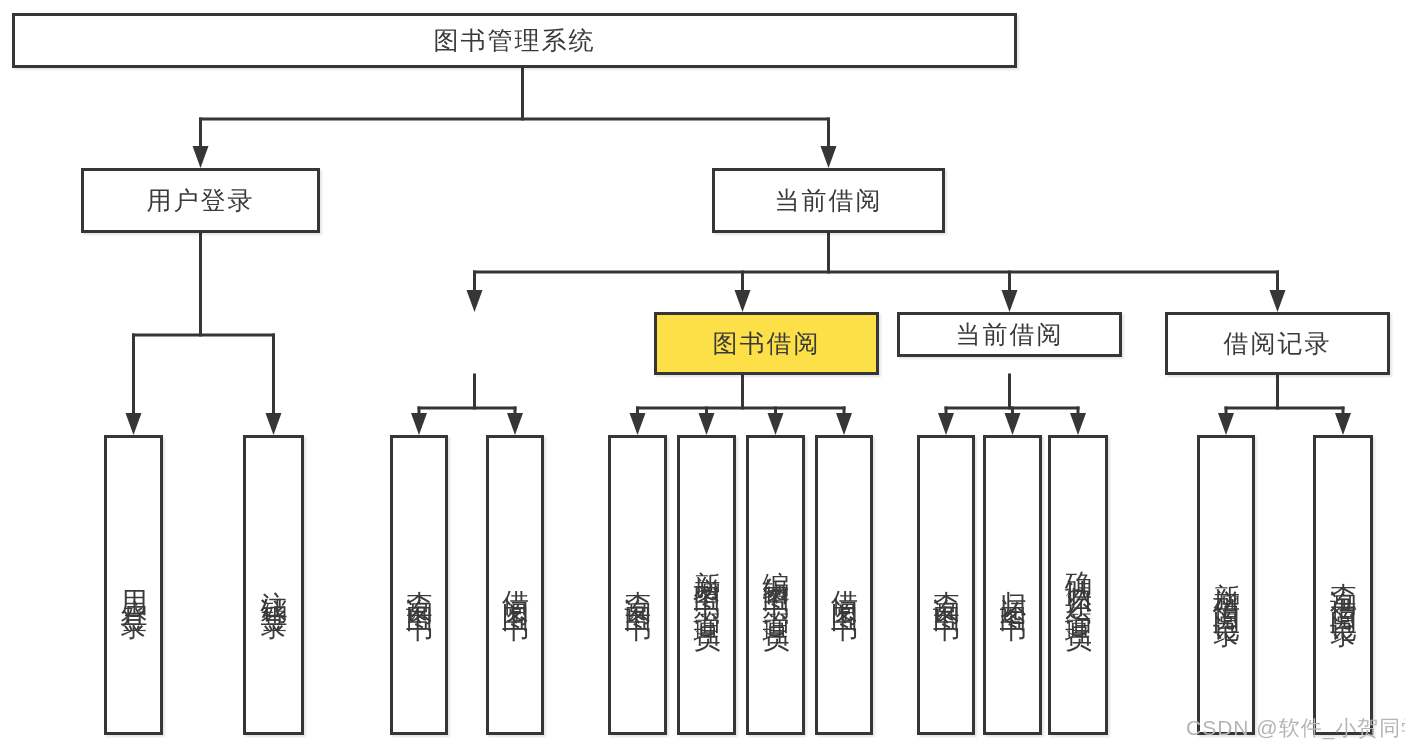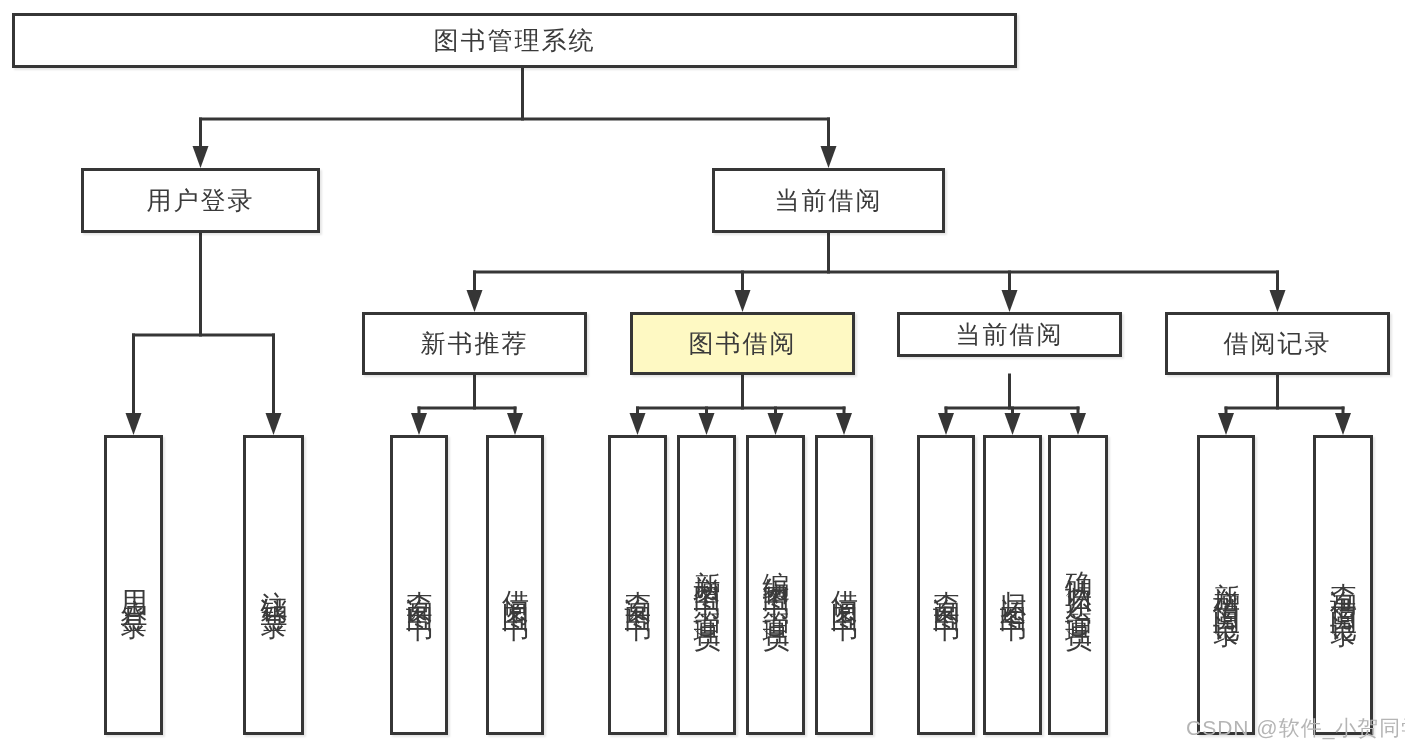--- a/index.html
+++ b/index.html
@@ -109,22 +109,21 @@
       <line x1="1343" y1="408" x2="1343" y2="417" stroke="#363636" stroke-width="3" stroke-linecap="square"></line>
       <polygon points="1335,413 1351,413 1343,435" fill="#363636"></polygon>
     </svg>
 
   <div id="watermark" style="color: rgb(181, 181, 181);">CSDN @软件_小贺同学</div>
 <div class="node h" style="left: 12px; top: 13px; width: 1005px; height: 55px; border-color: rgb(54, 54, 54); background: rgb(255, 255, 255); color: rgb(58, 58, 58);">图书管理系统</div>
     <div class="node h" style="left: 81px; top: 168px; width: 239px; height: 65px; border-color: rgb(54, 54, 54); background: rgb(255, 255, 255); color: rgb(58, 58, 58);">用户登录</div>
     <div class="node h" style="left: 712px; top: 168px; width: 233px; height: 65px; border-color: rgb(54, 54, 54); background: rgb(255, 255, 255); color: rgb(58, 58, 58);">当前借阅</div>
     <div class="node v" style="left: 104px; top: 435px; width: 59px; height: 300px; border-color: rgb(54, 54, 54); background: rgb(255, 255, 255); color: rgb(58, 58, 58);">用户登录</div>
     <div class="node v" style="left: 243px; top: 435px; width: 61px; height: 300px; border-color: rgb(54, 54, 54); background: rgb(255, 255, 255); color: rgb(58, 58, 58);">注销登录</div>
-    <div class="node h" style="left: 362px; top: 312px; width: 225px; height: 63px; border-color: rgb(54, 54, 54); background: rgb(255, 255, 255); color: rgb(58, 58, 58);">新书推荐</div>
-    <div class="node h" style="left: 630px; top: 312px; width: 225px; height: 63px; border-color: rgb(54, 54, 54); background: #fef9c3; color: rgb(58, 58, 58);">图书借阅</div>
+    <div class="node h" style="left: 654px; top: 312px; width: 225px; height: 63px; border-color: rgb(54, 54, 54); background: #fde047; color: rgb(58, 58, 58);">图书借阅</div>
     <div class="node h" style="left: 897px; top: 312px; width: 225px; height: 45px; border-color: rgb(54, 54, 54); background: rgb(255, 255, 255); color: rgb(58, 58, 58);">当前借阅</div>
     <div class="node h" style="left: 1165px; top: 312px; width: 225px; height: 63px; border-color: rgb(54, 54, 54); background: rgb(255, 255, 255); color: rgb(58, 58, 58);">借阅记录</div>
     <div class="node v" style="left: 390px; top: 435px; width: 58px; height: 300px; border-color: rgb(54, 54, 54); background: rgb(255, 255, 255); color: rgb(58, 58, 58);">查询图书</div>
     <div class="node v" style="left: 486px; top: 435px; width: 58px; height: 300px; border-color: rgb(54, 54, 54); background: rgb(255, 255, 255); color: rgb(58, 58, 58);">借阅图书</div>
     <div class="node v" style="left: 608px; top: 435px; width: 59px; height: 300px; border-color: rgb(54, 54, 54); background: rgb(255, 255, 255); color: rgb(58, 58, 58);">查询图书</div>
     <div class="node v" style="left: 677px; top: 435px; width: 59px; height: 300px; border-color: rgb(54, 54, 54); background: rgb(255, 255, 255); color: rgb(58, 58, 58);">新增图书（管理员）</div>
     <div class="node v" style="left: 746px; top: 435px; width: 59px; height: 300px; border-color: rgb(54, 54, 54); background: rgb(255, 255, 255); color: rgb(58, 58, 58);">编辑图书（管理员）</div>
     <div class="node v" style="left: 815px; top: 435px; width: 58px; height: 300px; border-color: rgb(54, 54, 54); background: rgb(255, 255, 255); color: rgb(58, 58, 58);">借阅图书</div>
     <div class="node v" style="left: 917px; top: 435px; width: 58px; height: 300px; border-color: rgb(54, 54, 54); background: rgb(255, 255, 255); color: rgb(58, 58, 58);">查询图书</div>
     <div class="node v" style="left: 983px; top: 435px; width: 59px; height: 300px; border-color: rgb(54, 54, 54); background: rgb(255, 255, 255); color: rgb(58, 58, 58);">归还图书</div>

